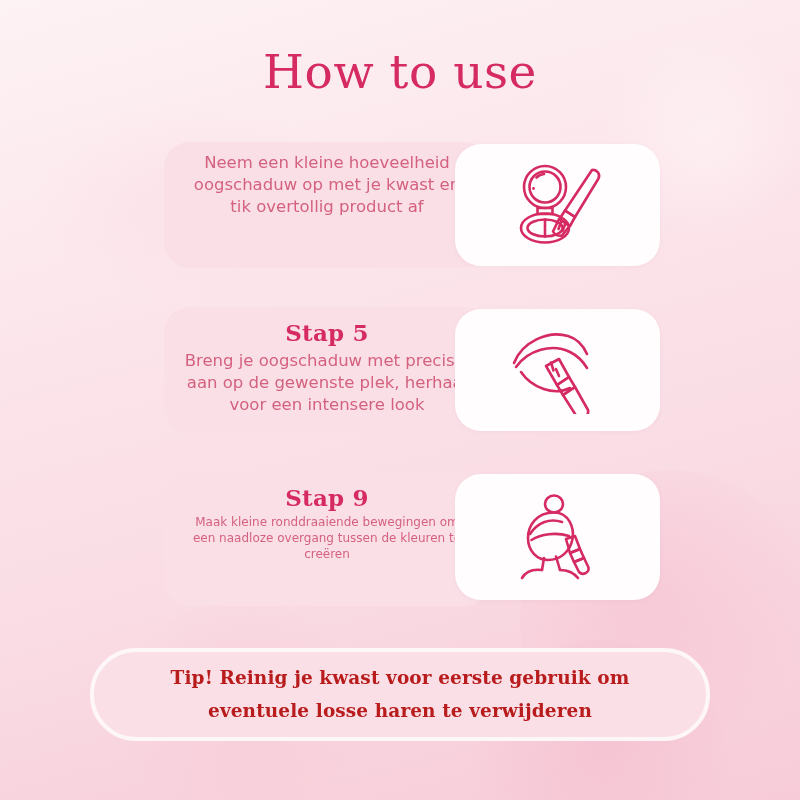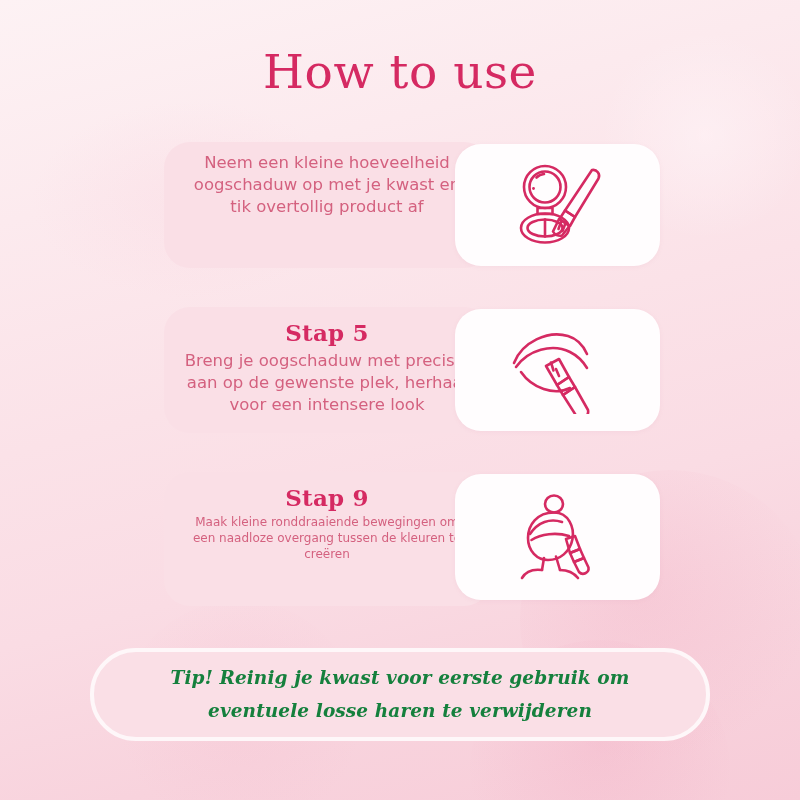--- a/index.html
+++ b/index.html
@@ -146,24 +146,23 @@
     display: flex;
     align-items: center;
     justify-content: center;
     text-align: center;
   }
   #tip-text {
     font-family: "DejaVu Serif", serif;
     font-weight: bold;
     font-size: 18.5px;
     line-height: 1.75;
-    color: #15803d;
+    color: #b91c1c;
     padding: 0 26px;
     letter-spacing: 0.1px;
-    font-style: italic;
   }
 </style>
 </head>
 <body>
 
 <div id="canvas">
 
   <div class="blob blob-d"></div>
   <div class="blob blob-e"></div>
   <div class="blob blob-a"></div>

